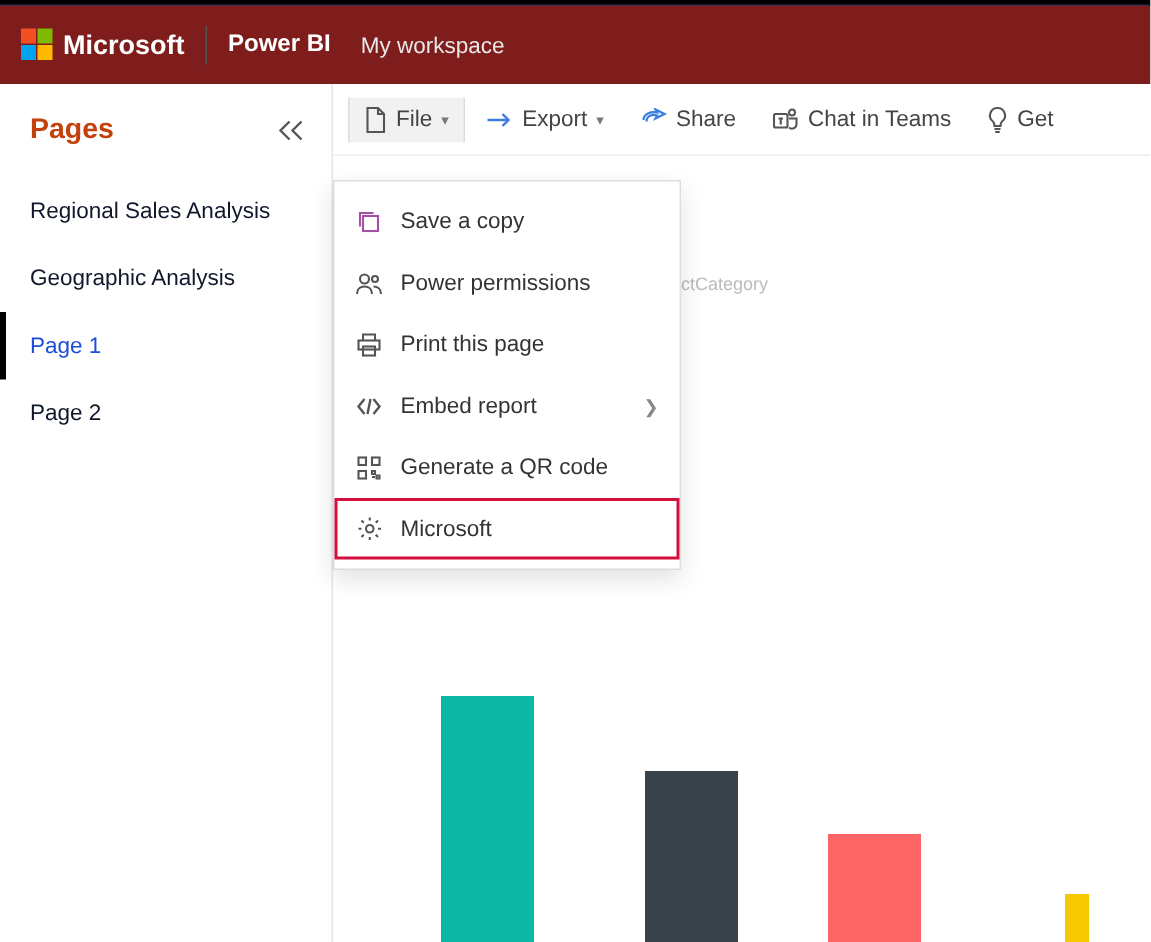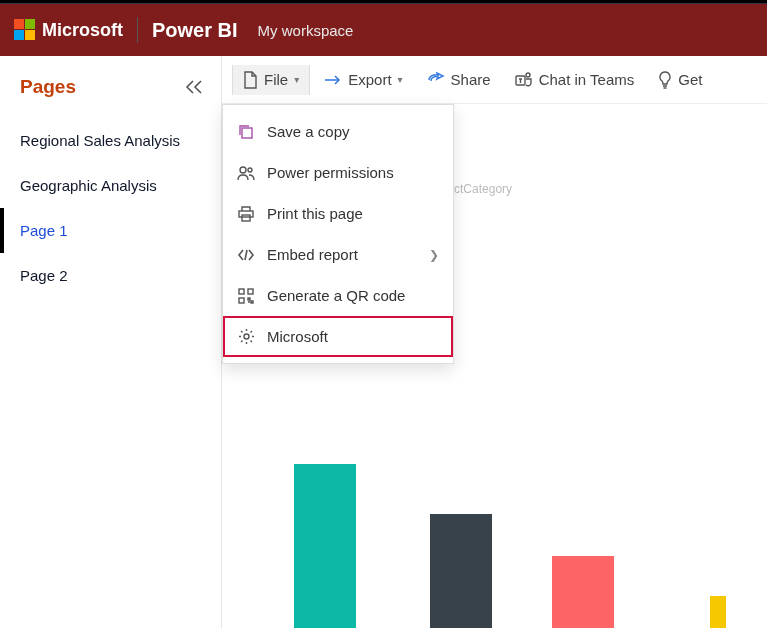--- a/index.html
+++ b/index.html
@@ -5,40 +5,40 @@
     * { margin:0; padding:0; box-sizing:border-box; font-family:"Segoe UI",Arial,sans-serif; }
     body { width:767px; height:628px; overflow:hidden; background:#fff; position:relative; }
 
     .top-black { height:4px; background:#000; border-bottom:1px solid #3a2e42; }
     .header { height:52px; background:#7f1d1d; color:#fff; display:flex; align-items:center; padding-left:14px; }
     .ms-logo { display:flex; flex-wrap:wrap; width:22px; height:22px; margin-right:6px; }
     .ms-logo span { width:10px; height:10px; margin:0 1px 1px 0; }
     .sq-r{background:#F25022;} .sq-g{background:#7FBA00;} .sq-b{background:#00A4EF;} .sq-y{background:#FFB900;}
     .ms-text { font-size:18px; font-weight:600; margin-right:14px; }
     .vbar { width:1px; height:26px; background:#555; margin-right:14px; }
-    .pbi { font-size:20px; font-weight:600; margin-right:20px; }
+    .pbi { font-size:16px; font-weight:600; margin-right:20px; }
     .ws { font-size:15px; color:#e8e8e8; }
 
     .main { display:flex; height:calc(100% - 56px); }
     .sidebar { width:222px; border-right:1px solid #e6e6e6; padding-top:10px; }
     .side-head { display:flex; align-items:center; justify-content:space-between; padding:10px 18px 20px 20px; }
     .side-head h2 { font-size:19px; font-weight:700; color:#c2410c; }
     .collapse { color:#555; font-size:14px; cursor:pointer; }
     .page-item { padding:14px 20px; font-size:15px; color:#0f172a; cursor:pointer; }
     .page-item.active { border-left:4px solid #000; padding-left:16px; font-weight:400; color:#1d4ed8; }
 
     .content { flex:1; position:relative; }
     .toolbar { height:48px; border-bottom:1px solid #eee; display:flex; align-items:center; padding-left:10px; gap:4px; font-size:15px; color:#444; }
     .tb-btn { display:flex; align-items:center; gap:6px; padding:6px 10px; cursor:pointer; }
     .tb-btn.open { background:#f1f1f1; border-left:1px solid #ddd; border-right:1px solid #ddd; }
     .chev { font-size:10px; color:#777; }
     .tb-ico { color:#555; }
     svg { display:block; }
 
-    .dropdown { position:absolute; left:0; top:48px; width:232px; background:#fff; border:1px solid #ddd; box-shadow:0 6px 16px rgba(0,0,0,.12); z-index:10; padding:6px 0; }
+    .dropdown { position:absolute; left:0; top:64px; width:232px; background:#fff; border:1px solid #ddd; box-shadow:0 6px 16px rgba(0,0,0,.12); z-index:10; padding:6px 0; }
     .dd-item { display:flex; align-items:center; gap:12px; padding:12px 14px; font-size:15px; color:#333; cursor:pointer; }
     .dd-ico { width:18px; display:flex; justify-content:center; color:#555; }
     .dd-arrow { margin-left:auto; color:#888; font-size:12px; }
     .dd-item.hl { outline:2px solid #d40f3c; outline-offset:-2px; }
 
     .canvas { position:relative; width:100%; height:100%; }
     .chart-placeholder { position:absolute; top:78px; left:200px; font-size:12px; color:#bbb; }
     .bar { position:absolute; bottom:42px; }
     .b1 { left:72px; width:62px; height:170px; background:#0cb7a6; }
     .b2 { left:208px; width:62px; height:120px; background:#37424a; }

